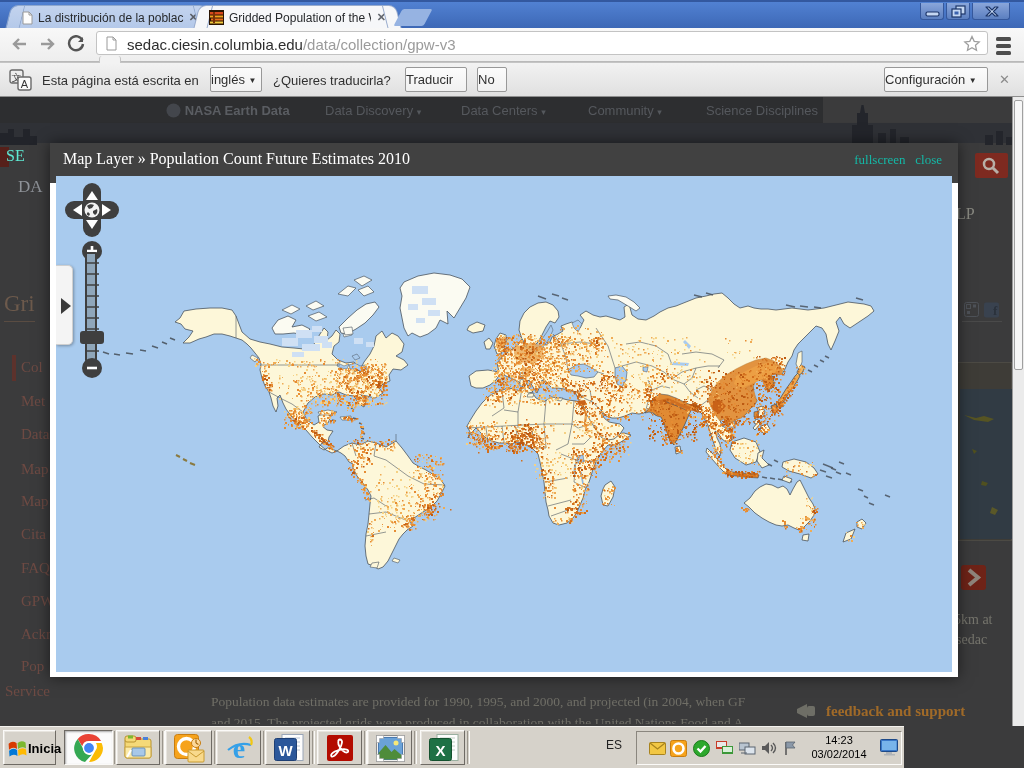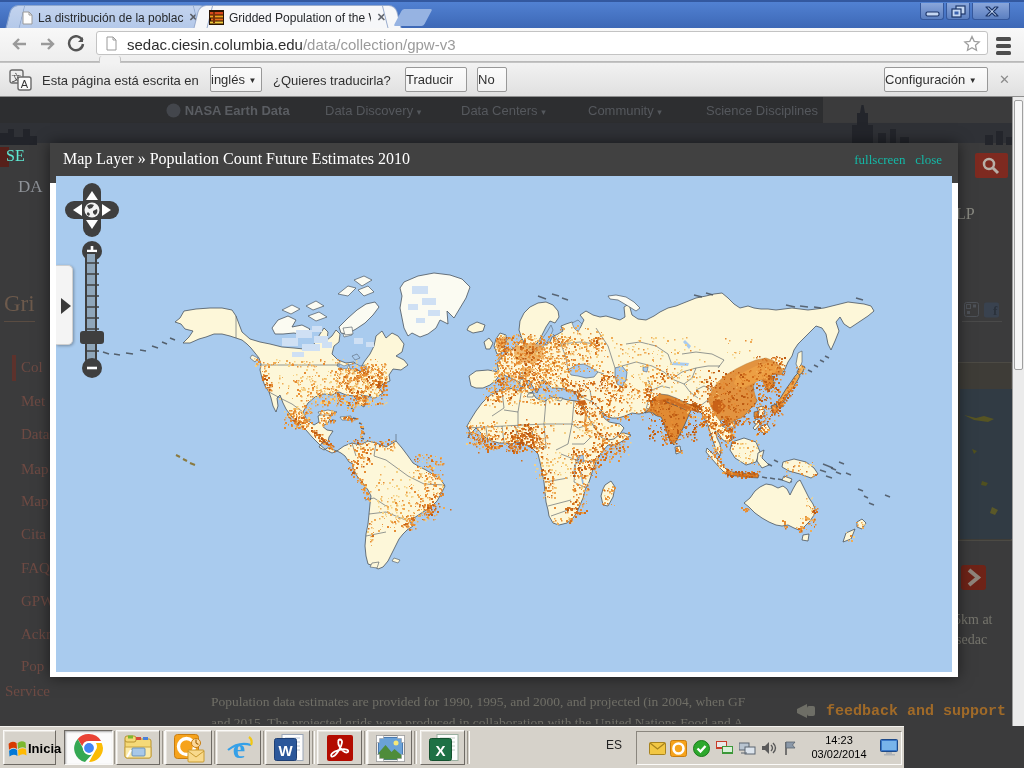--- a/index.html
+++ b/index.html
@@ -203,21 +203,21 @@
     </svg>
   <svg style="position:absolute;left:961px;top:468px" width="26" height="26">
       <rect width="25" height="25" rx="3" fill="#6e2317"></rect>
       <path d="M8 5l9 7.5L8 20" fill="none" stroke="#8f857b" stroke-width="4"></path>
     </svg>
   <div class="lft" style="left:954px;top:515px;color:#76756d;font-size:14px">5km at</div>
   <div class="lft" style="left:956px;top:535px;color:#76756d;font-size:14px">sedac</div>
 
   <div class="lft" style="left:211px;top:597px;color:#6f6e66;font-size:13.5px;width:600px;white-space:nowrap">Population data estimates are provided for 1990, 1995, and 2000, and projected (in 2004, when GF</div>
   <div class="lft" style="left:211px;top:618px;color:#6f6e66;font-size:13.5px;white-space:nowrap">and 2015. The projected grids were produced in collaboration with the United Nations Food and A</div>
-  <div class="lft" style="left:826px;top:606px;color:#a06a28;font-size:15px;font-weight:bold;font-family:Liberation Mono, monospace">feedback and support</div>
+  <div class="lft" style="left:826px;top:606px;color:#a06a28;font-size:15px;font-weight:bold;font-family:Liberation Serif, serif">feedback and support</div>
   <svg style="position:absolute;left:794px;top:604px" width="26" height="20">
       <path d="M3 8l10-5v14l-10-5z" fill="#6e6e66"></path>
       <rect x="13" y="5" width="8" height="10" rx="2" fill="#6e6e66"></rect>
     </svg>
   <div id="sbar">
       <div id="sthumb"></div>
     </div>
 </div>
 
 <div id="modal" class="abs">

